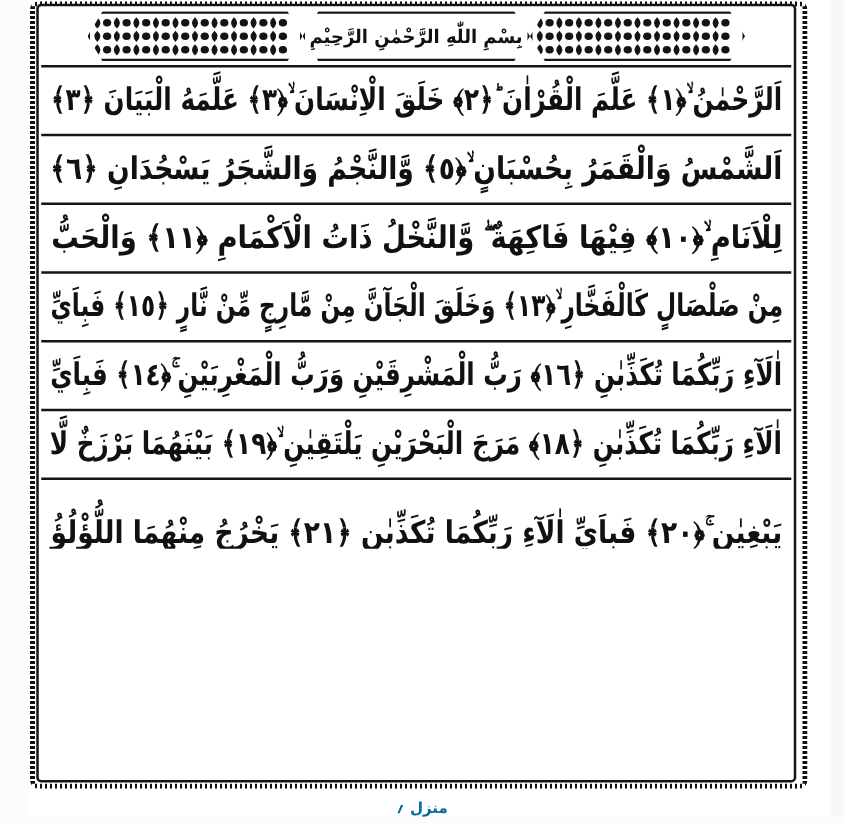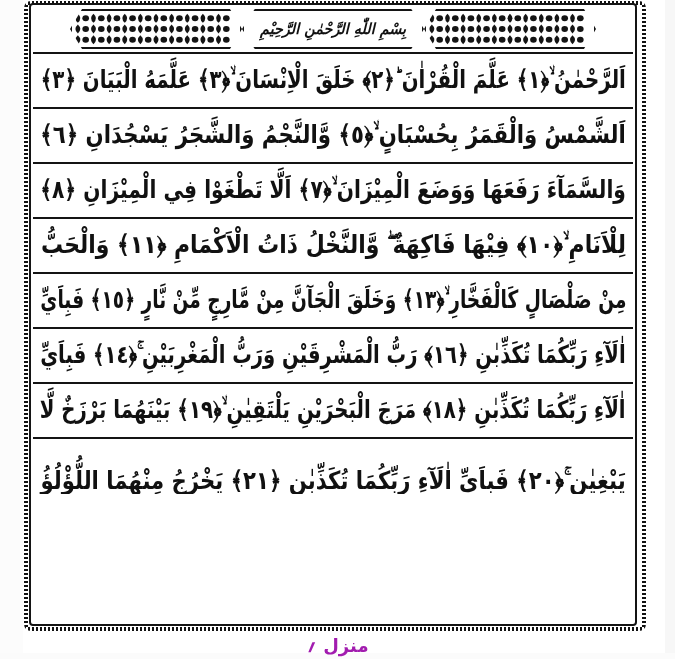--- a/index.html
+++ b/index.html
@@ -114,21 +114,20 @@
 
   .orn-pattern {
     width: 100%;
     height: 100%;
     display: block;
   }
 
   .cartouche-text {
     width: 182px;
     padding: 0 6px;
-    font-style: italic;
   }
 
   .bismillah {
     font-family: "DejaVu Sans", "Liberation Sans", sans-serif;
     font-size: 15px;
     line-height: 1;
     color: #111;
     direction: rtl;
     white-space: nowrap;
     font-weight: 600;
@@ -181,22 +180,22 @@
     top: 632px;
     width: 675px;
     height: 27px;
     display: flex;
     align-items: center;
     justify-content: center;
   }
   .manzil {
     direction: rtl;
     font-family: "DejaVu Sans", "Liberation Sans", sans-serif;
-    font-size: 18px;
-    color: #a21caf;
+    font-size: 12px;
+    color: #0369a1;
     font-weight: 600;
     white-space: nowrap;
     text-align: right;
   }
 </style>
 </head>
 <body>
 
 <div class="page">
 
@@ -371,23 +370,20 @@
   </div>
 
   <div class="lines">
     <div class="ayah-line">
       <div class="ayah-text" style="transform: scaleX(0.79);">اَلرَّحْمٰنُ ۙ﴿١﴾ عَلَّمَ الْقُرْاٰنَ ؕ﴿٢﴾ خَلَقَ الْاِنْسَانَ ۙ﴿٣﴾ عَلَّمَهُ الْبَيَانَ ﴿٣﴾</div>
     </div>
     <div class="ayah-line">
       <div class="ayah-text" style="transform: scaleX(0.851);">اَلشَّمْسُ وَالْقَمَرُ بِحُسْبَانٍ ۙ﴿٥﴾ وَّالنَّجْمُ وَالشَّجَرُ يَسْجُدَانِ ﴿٦﴾</div>
     </div>
     <div class="ayah-line">
-      <div class="ayah-text" style="transform: scaleX(0.809);">وَالسَّمَآءَ رَفَعَهَا وَوَضَعَ الْمِيْزَانَ ۙ﴿٧﴾ اَلَّا تَطْغَوْا فِي الْمِيْزَانِ ﴿٨﴾</div>
-    </div>
-    <div class="ayah-line">
       <div class="ayah-text" style="transform: scaleX(0.877);">لِلْاَنَامِ ۙ﴿١٠﴾ فِيْهَا فَاكِهَةٌ ۖ وَّالنَّخْلُ ذَاتُ الْاَكْمَامِ ﴿١١﴾ وَالْحَبُّ</div>
     </div>
     <div class="ayah-line">
       <div class="ayah-text" style="transform: scaleX(0.743);">مِنْ صَلْصَالٍ كَالْفَخَّارِ ۙ﴿١٣﴾ وَخَلَقَ الْجَآنَّ مِنْ مَّارِجٍ مِّنْ نَّارٍ ﴿١٥﴾ فَبِاَيِّ</div>
     </div>
     <div class="ayah-line">
       <div class="ayah-text" style="transform: scaleX(0.783);">اٰلَآءِ رَبِّكُمَا تُكَذِّبٰنِ ﴿١٦﴾ رَبُّ الْمَشْرِقَيْنِ وَرَبُّ الْمَغْرِبَيْنِ ۚ﴿١٤﴾ فَبِاَيِّ</div>
     </div>
     <div class="ayah-line">
       <div class="ayah-text" style="transform: scaleX(0.788);">اٰلَآءِ رَبِّكُمَا تُكَذِّبٰنِ ﴿١٨﴾ مَرَجَ الْبَحْرَيْنِ يَلْتَقِيٰنِ ۙ﴿١٩﴾ بَيْنَهُمَا بَرْزَخٌ لَّا</div>

